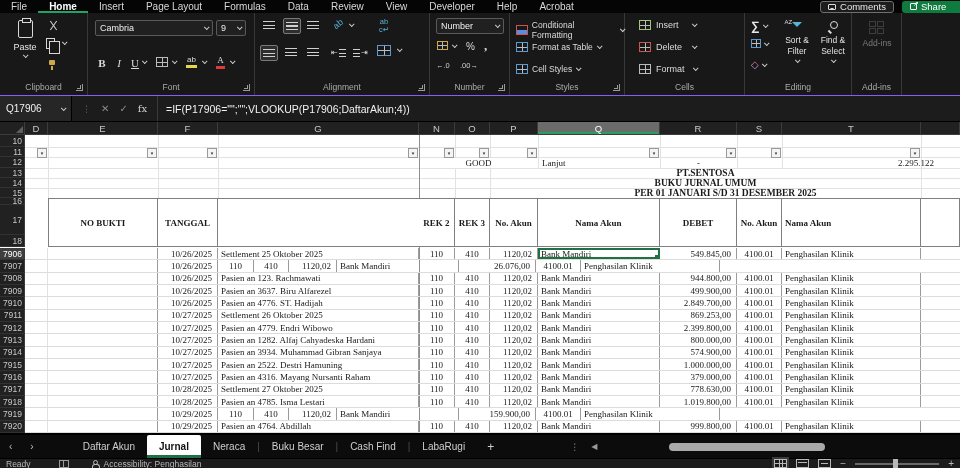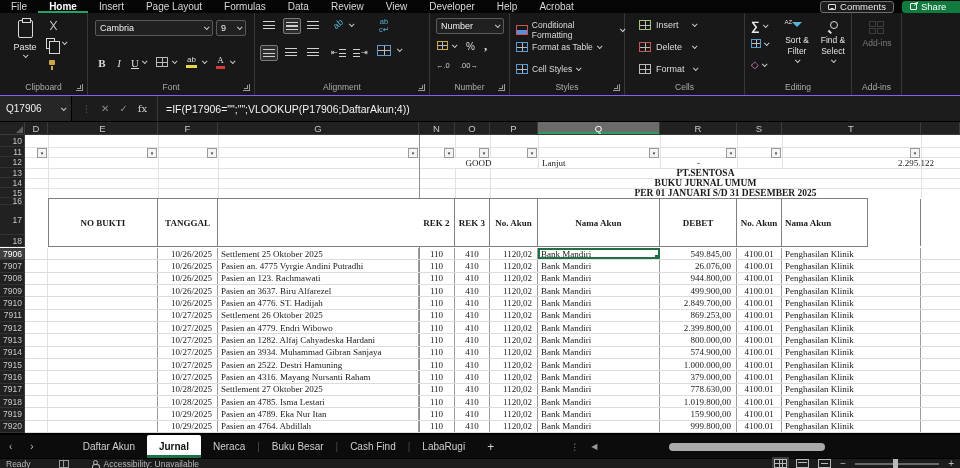--- a/index.html
+++ b/index.html
@@ -450,21 +450,21 @@
 
     <div class="celltxt" style="left:419px;top:35px;width:119px;height:11px;justify-content:center;">GOOD</div>
     <div class="celltxt" style="left:542px;top:35px;width:100px;height:11px;">Lanjut</div>
     <div class="celltxt" style="left:660px;top:35px;width:77px;height:11px;justify-content:center;">-</div>
     <div class="celltxt" style="left:782px;top:35px;width:135px;height:11px;justify-content:flex-end;margin-left:17px;">2.295.122</div>
 
     <div class="celltxt titles" style="left:490px;top:56px;width:431px;height:10px;">BUKU JURNAL UMUM</div>
     <div class="celltxt titles" style="left:490px;top:46px;width:431px;height:10px;">PT.SENTOSA</div>
     <div class="celltxt titles" style="left:490px;top:66px;width:431px;height:10px;padding-left:40px;">PER 01 JANUARI S/D 31 DESEMBER 2025</div>
 
-    <div class="thdr" style="left:48px;top:76px;width:820px;height:49px;">
+    <div class="thdr" style="left:48px;top:76px;width:912px;height:49px;">
       <div class="thcell" style="left:0;width:109px;">NO BUKTI</div>
       <div class="thcell" style="left:109px;width:60px;">TANGGAL</div>
       <div class="thcell" style="left:370px;width:36px;">REK 2</div>
       <div class="thcell" style="left:406px;width:35px;">REK 3</div>
       <div class="thcell" style="left:441px;width:48px;">No. Akun</div>
       <div class="thcell" style="left:489px;width:122px;">Nama Akun</div>
       <div class="thcell" style="left:611px;width:77px;">DEBET</div>
       <div class="thcell" style="left:688px;width:45px;">No. Akun</div>
       <div class="thcell" style="left:733px;width:139px;justify-content:flex-start;padding-left:3px;">Nama Akun</div>
       <div class="thcell" style="left:872px;width:37px;border-right:none;"></div>
@@ -484,21 +484,20 @@
           <div class="dc r" style="width: 77px; flex: 0 0 auto;">549.845,00</div>
           <div class="dc c" style="width: 45px; flex: 0 0 auto;">4100.01</div>
           <div class="dc l" style="width: 139px; flex: 0 0 auto;">Penghasilan Klinik</div>
           <div class="dc noborder" style="width: 39px; flex: 0 0 auto;"></div>
         </div>
         <div class="drow">
           <div class="dc dhdr" style="width: 25px; flex: 0 0 auto;">7907</div>
           <div class="dc lightborder" style="width: 23px; flex: 0 0 auto;"></div>
           <div class="dc c" style="width: 110px; flex: 0 0 auto;"></div>
           <div class="dc r" style="width: 60px; flex: 0 0 auto;">10/26/2025</div>
-          <div class="dc l" style="width: 201px; flex: 0 0 auto;">Pasien an. 4775 Vyrgie Andini Putradhi</div>
           <div class="dc c" style="width: 36px; flex: 0 0 auto;">110</div>
           <div class="dc c" style="width: 35px; flex: 0 0 auto;">410</div>
           <div class="dc r" style="width: 48px; flex: 0 0 auto;">1120,02</div>
           <div class="dc l" style="width: 122px; flex: 0 0 auto;">Bank Mandiri</div>
           <div class="dc r" style="width: 77px; flex: 0 0 auto;">26.076,00</div>
           <div class="dc c" style="width: 45px; flex: 0 0 auto;">4100.01</div>
           <div class="dc l" style="width: 139px; flex: 0 0 auto;">Penghasilan Klinik</div>
           <div class="dc noborder" style="width: 39px; flex: 0 0 auto;"></div>
         </div>
         <div class="drow">
@@ -664,21 +663,20 @@
           <div class="dc r" style="width: 77px; flex: 0 0 auto;">1.019.800,00</div>
           <div class="dc c" style="width: 45px; flex: 0 0 auto;">4100.01</div>
           <div class="dc l" style="width: 139px; flex: 0 0 auto;">Penghasilan Klinik</div>
           <div class="dc noborder" style="width: 39px; flex: 0 0 auto;"></div>
         </div>
         <div class="drow">
           <div class="dc dhdr" style="width: 25px; flex: 0 0 auto;">7919</div>
           <div class="dc lightborder" style="width: 23px; flex: 0 0 auto;"></div>
           <div class="dc c" style="width: 110px; flex: 0 0 auto;"></div>
           <div class="dc r" style="width: 60px; flex: 0 0 auto;">10/29/2025</div>
-          <div class="dc l" style="width: 201px; flex: 0 0 auto;">Pasien an 4789. Eka Nur Itan</div>
           <div class="dc c" style="width: 36px; flex: 0 0 auto;">110</div>
           <div class="dc c" style="width: 35px; flex: 0 0 auto;">410</div>
           <div class="dc r" style="width: 48px; flex: 0 0 auto;">1120,02</div>
           <div class="dc l" style="width: 122px; flex: 0 0 auto;">Bank Mandiri</div>
           <div class="dc r" style="width: 77px; flex: 0 0 auto;">159.900,00</div>
           <div class="dc c" style="width: 45px; flex: 0 0 auto;">4100.01</div>
           <div class="dc l" style="width: 139px; flex: 0 0 auto;">Penghasilan Klinik</div>
           <div class="dc noborder" style="width: 39px; flex: 0 0 auto;"></div>
         </div>
         <div class="drow">
@@ -718,21 +716,21 @@
     <span class="hscroll-left">◀</span>
     <div class="hscroll">
       <div class="hthumb"></div>
     </div>
   </div>
 
   <div class="sbar">
     <span class="ready">Ready</span>
     <span class="macro-ico"></span>
     <span class="person"></span>
-    <span style="margin-left:5px;">Accessibility: Unavailable</span>
+    <span style="margin-left:5px;">Accessibility: Penghasilan</span>
     <div class="sbar-right">
       <span class="view-ico grid"></span>
       <span class="view-ico pl"></span>
       <span class="view-ico pb"></span>
       <span class="zsign">−</span>
       <div class="zoomtrack">
           <div class="zoomhandle"></div>
         </div>
       <span class="zsign">+</span>
     </div>

